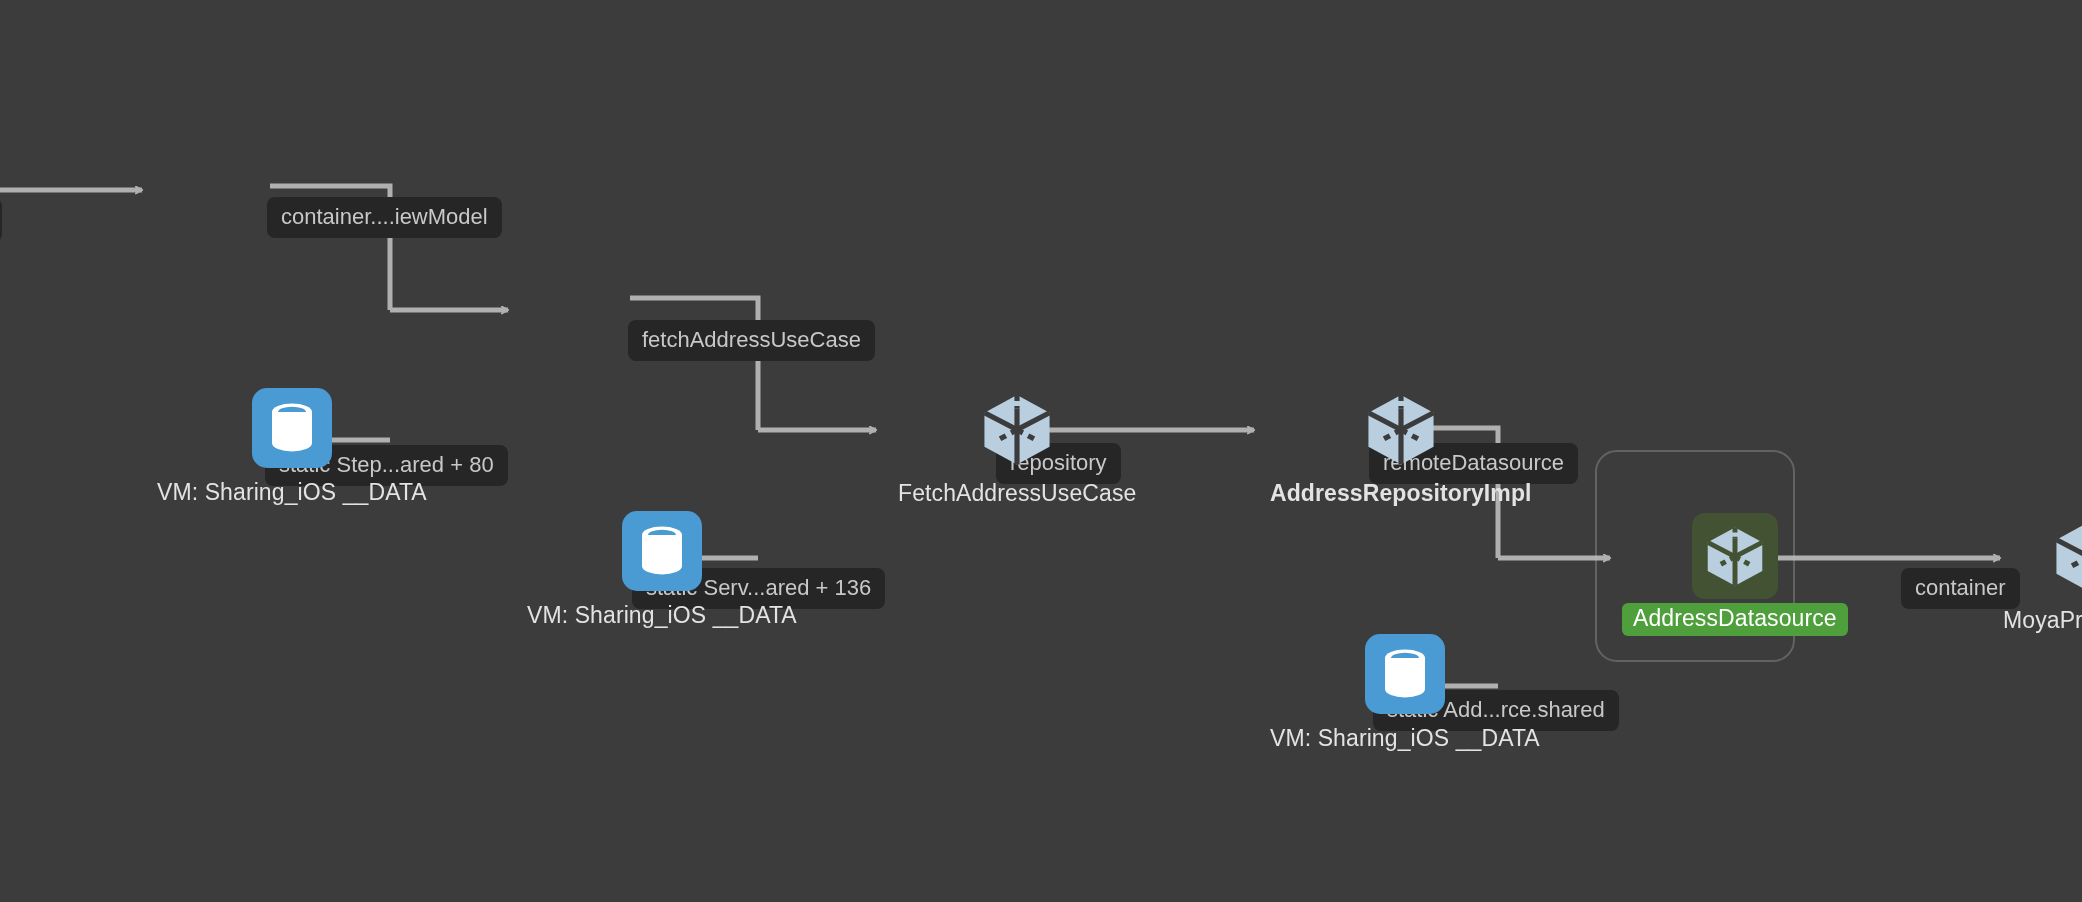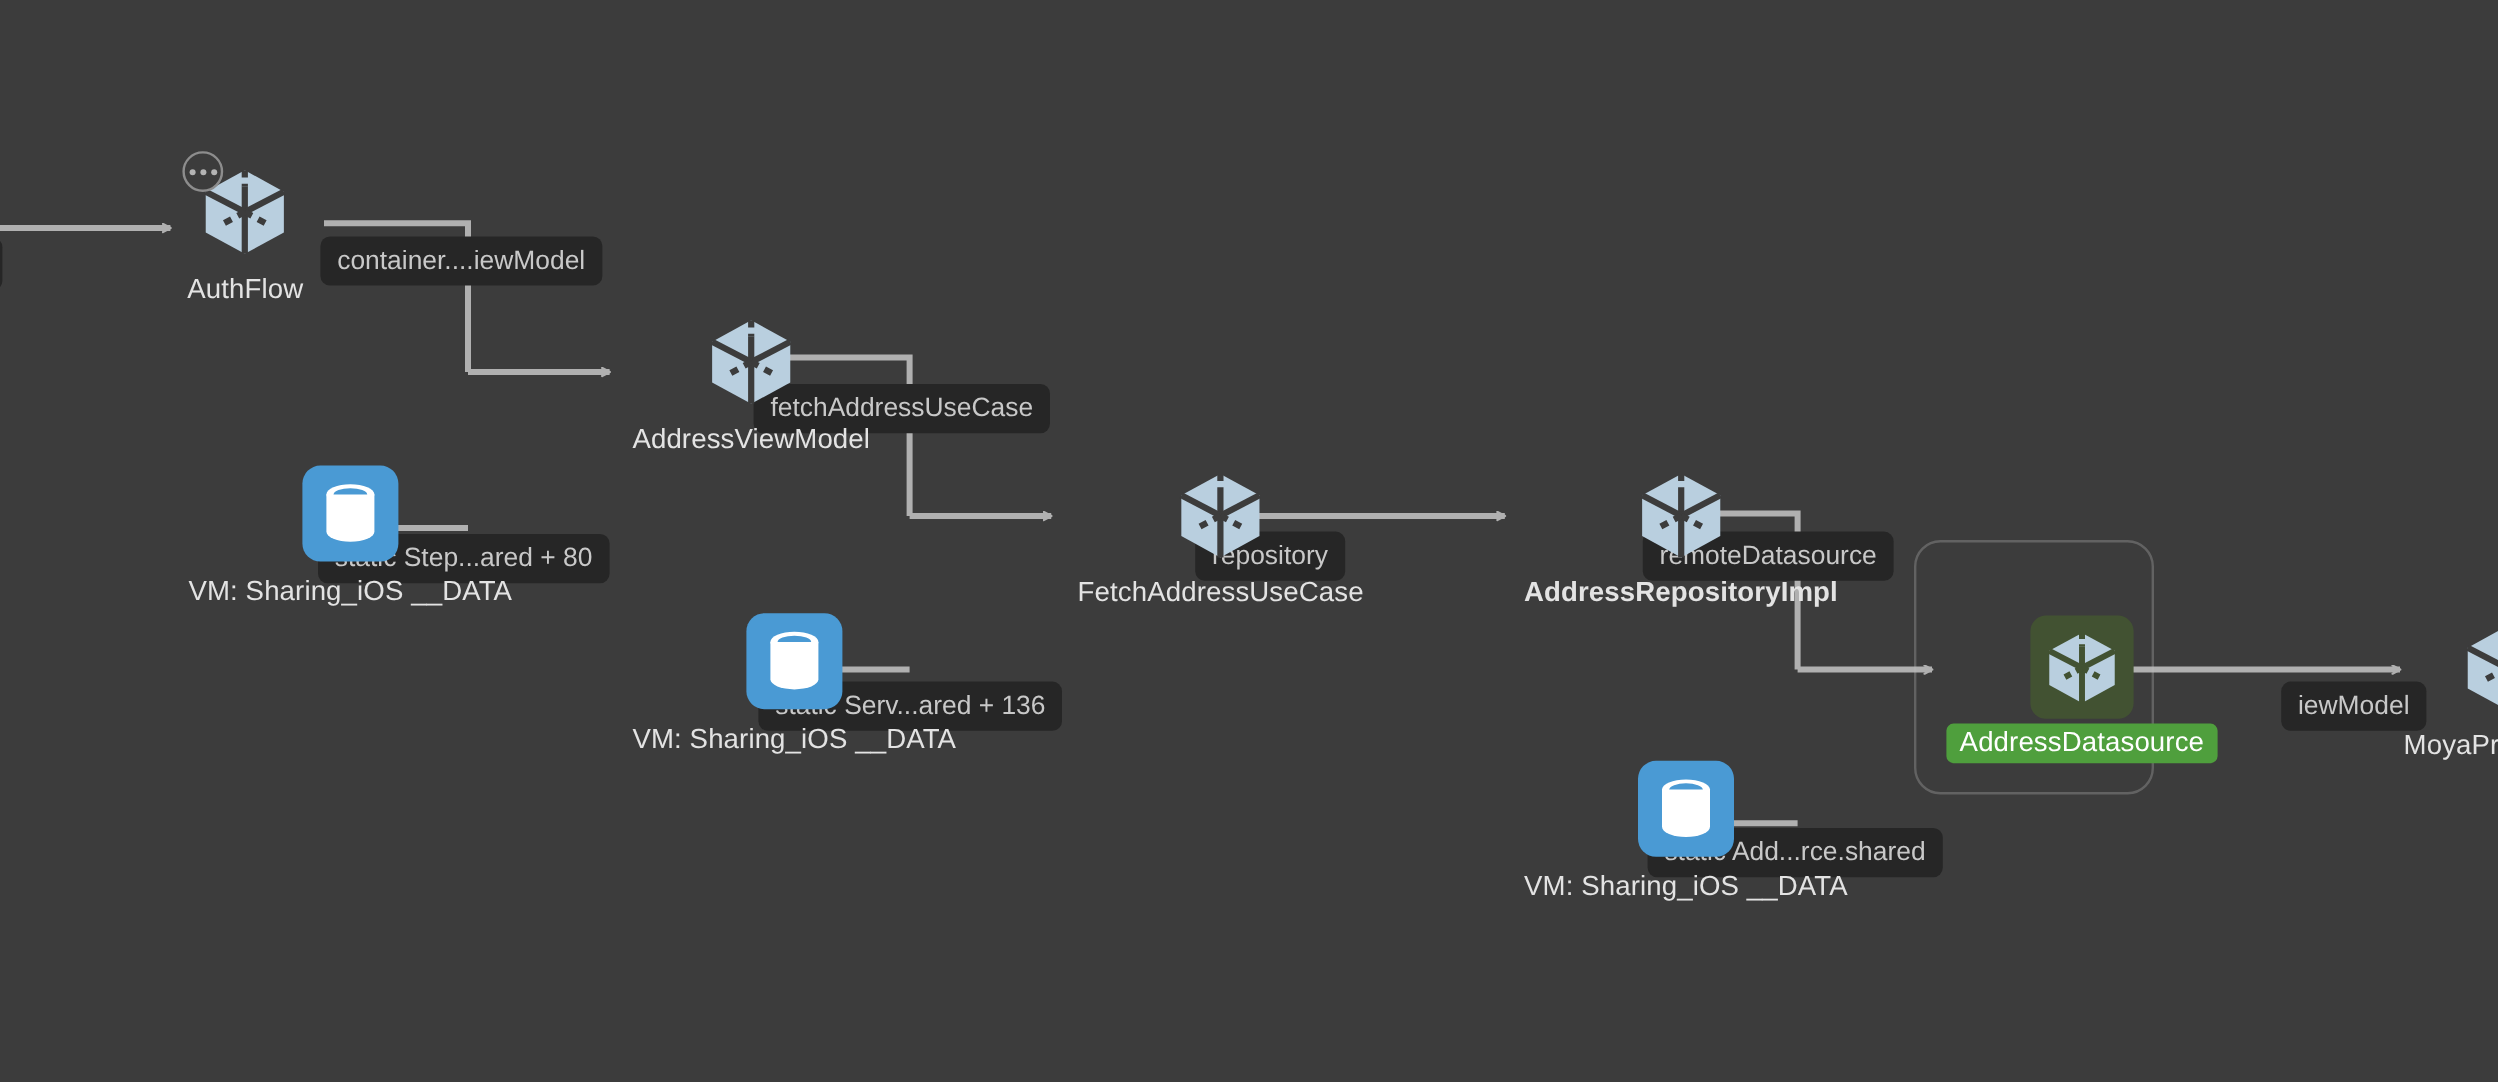--- a/index.html
+++ b/index.html
@@ -153,73 +153,36 @@
   <div class="pill" style="left:628px; top:320px;">fetchAddressUseCase</div>
 
   <div class="pill" style="left:632px; top:568px;">static Serv...ared + 136</div>
 
   <div class="pill" style="left:996px; top:443px;">repository</div>
 
   <div class="pill" style="left:1369px; top:443px;">remoteDatasource</div>
 
   <div class="pill" style="left:1373px; top:690px;">static Add...rce.shared</div>
 
-  <div class="pill" style="left:1901px; top:568px;">iewModel</div>
-
-  <div class="node" style="left:156px; top:133px;">
-    <div class="iconwrap">
-      <div class="dots-badge" style="left:-9px; top:-7px;">
-        <i></i>
-          <i></i>
-          <i></i>
-      </div>
-      <svg class="cube" viewBox="0 0 100 100" xmlns="http://www.w3.org/2000/svg">
-        <polygon points="50,4 94,28 94,74 50,98 6,74 6,28" fill="#b9cfdf"></polygon>
-        <g stroke="#3c3c3c" stroke-width="7" fill="none" stroke-linecap="butt">
-          <path d="M50,4 L50,22" stroke-dasharray="8 7"></path>
-          <path d="M50,22 L50,98"></path>
-          <path d="M50,51 L94,28"></path>
-          <path d="M50,51 L6,28"></path>
-          <path d="M50,51 L78,66" stroke-dasharray="9 8"></path>
-          <path d="M50,51 L22,66" stroke-dasharray="9 8"></path>
-        </g>
-      </svg>
-    </div>
-    <div class="caption">AuthFlow</div>
-  </div>
+  <div class="pill" style="left:1901px; top:568px;">container</div>
+
 
   <div class="node" style="left:157px; top:385px;">
     <div class="iconwrap">
       <div class="dbicon">
         <svg viewBox="0 0 48 52" xmlns="http://www.w3.org/2000/svg">
           <ellipse cx="24" cy="10" rx="20" ry="8.5" fill="#ffffff"></ellipse>
           <ellipse cx="24" cy="10" rx="14" ry="5.2" fill="#4a9ad4"></ellipse>
           <path d="M4,10 L4,41 A20,8.5 0 0 0 44,41 L44,10" fill="#ffffff"></path>
         </svg>
       </div>
     </div>
     <div class="caption">VM: Sharing_iOS __DATA</div>
   </div>
 
-  <div class="node" style="left:527px; top:258px;">
-    <div class="iconwrap">
-      <svg class="cube" viewBox="0 0 100 100" xmlns="http://www.w3.org/2000/svg">
-        <polygon points="50,4 94,28 94,74 50,98 6,74 6,28" fill="#b9cfdf"></polygon>
-        <g stroke="#3c3c3c" stroke-width="7" fill="none" stroke-linecap="butt">
-          <path d="M50,4 L50,22" stroke-dasharray="8 7"></path>
-          <path d="M50,22 L50,98"></path>
-          <path d="M50,51 L94,28"></path>
-          <path d="M50,51 L6,28"></path>
-          <path d="M50,51 L78,66" stroke-dasharray="9 8"></path>
-          <path d="M50,51 L22,66" stroke-dasharray="9 8"></path>
-        </g>
-      </svg>
-    </div>
-    <div class="caption">AddressViewModel</div>
-  </div>
 
   <div class="node" style="left:527px; top:508px;">
     <div class="iconwrap">
       <div class="dbicon">
         <svg viewBox="0 0 48 52" xmlns="http://www.w3.org/2000/svg">
           <ellipse cx="24" cy="10" rx="20" ry="8.5" fill="#ffffff"></ellipse>
           <ellipse cx="24" cy="10" rx="14" ry="5.2" fill="#4a9ad4"></ellipse>
           <path d="M4,10 L4,41 A20,8.5 0 0 0 44,41 L44,10" fill="#ffffff"></path>
         </svg>
       </div>

